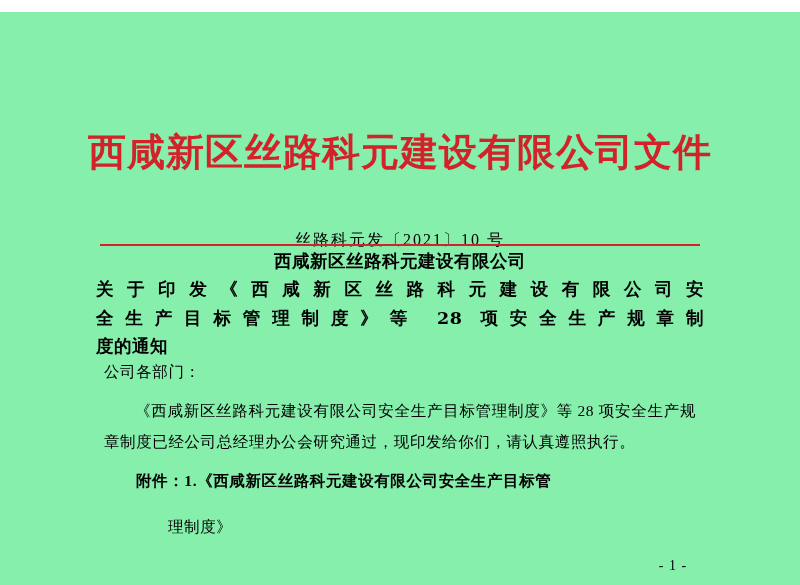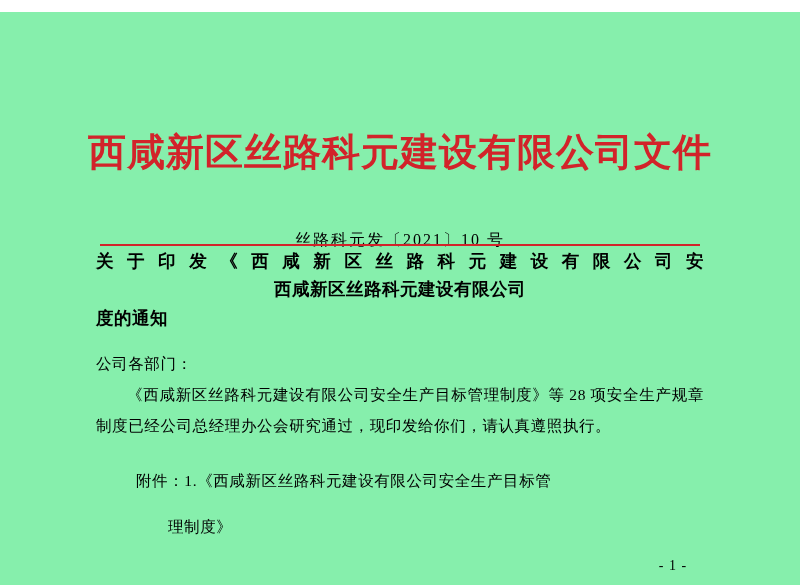--- a/index.html
+++ b/index.html
@@ -101,21 +101,21 @@
     position: absolute;
     left: 96px;
     top: 336px;
     width: 608px;
     font-size: 15.5px;
     line-height: 2.0;
     letter-spacing: 0.6px;
     font-family: "Liberation Serif", "DejaVu Serif", serif;
   }
   .body-text p {
-    margin: 0;
+    margin: 8px;
   }
   .salutation { margin-bottom: 0; }
   .para {
     text-indent: 2em;
     text-align: justify;
   }
 
   .attach {
     position: absolute;
     left: 96px;
@@ -125,20 +125,21 @@
     line-height: 2.0;
     letter-spacing: 0.6px;
     font-family: "Liberation Serif", "DejaVu Serif", serif;
   }
   .attach .row {
     padding-left: 40px;
     text-indent: 0;
   }
   .attach .row.first {
     padding-left: 40px;
+    font-weight: bold;
   }
   .attach .cont {
     padding-left: 72px;
   }
 
   
   .page-number {
     position: absolute;
     left: 0;
     top: 546px;
@@ -163,22 +164,23 @@
     <span class="title-red">西咸新区丝路科元建设有限公司文件</span>
   </div>
 
   <div class="doc-number">
     <span>丝路科元发〔2021〕10 号</span>
   </div>
 
   <div class="red-rule"></div>
 
   <div class="doc-title">
+    <span class="line l1">西咸新区丝路科元建设有限公司</span>
     <span class="line l2">关于印发《西咸新区丝路科元建设有限公司安</span>
-    <span class="line l1">西咸新区丝路科元建设有限公司</span>
+    <span class="line l3">全生产目标管理制度》等 28 项安全生产规章制</span>
     <span class="line l4">度的通知</span>
   </div>
 
   <div class="body-text">
     <p class="salutation">公司各部门：</p>
     <p class="para">《西咸新区丝路科元建设有限公司安全生产目标管理制度》等 28 项安全生产规章制度已经公司总经理办公会研究通过，现印发给你们，请认真遵照执行。</p>
   </div>
 
   <div class="attach">
     <p class="row first"><span>附件：</span><span>1.</span><span>《西咸新区丝路科元建设有限公司安全生产目标管</span></p>

